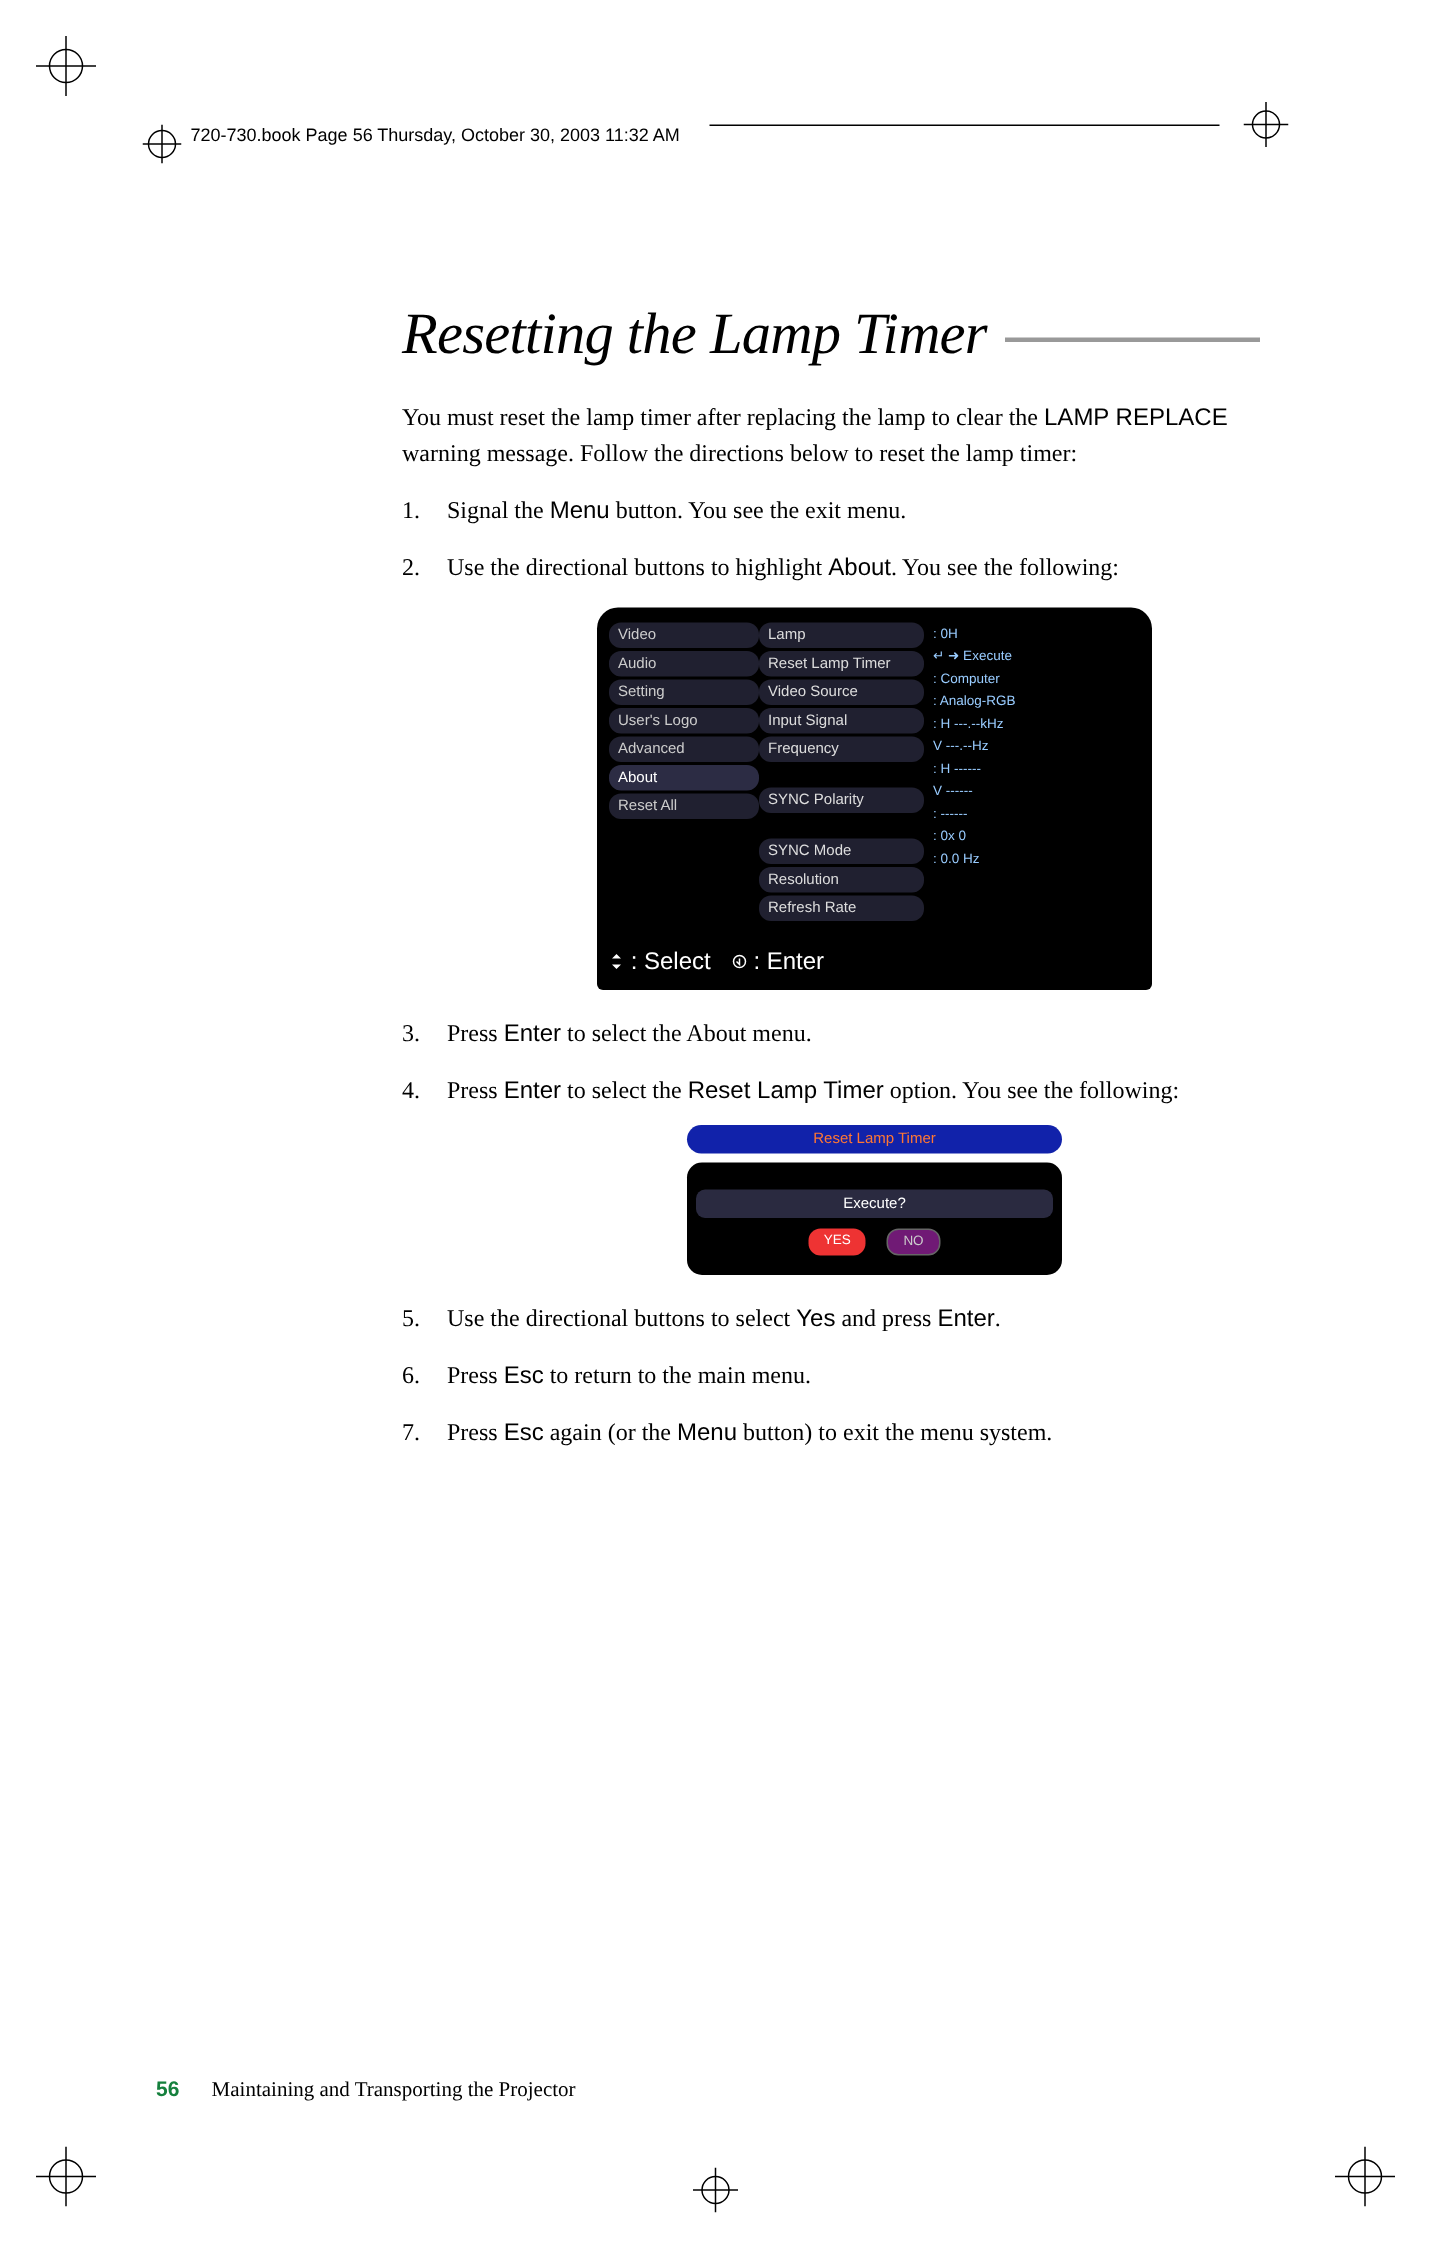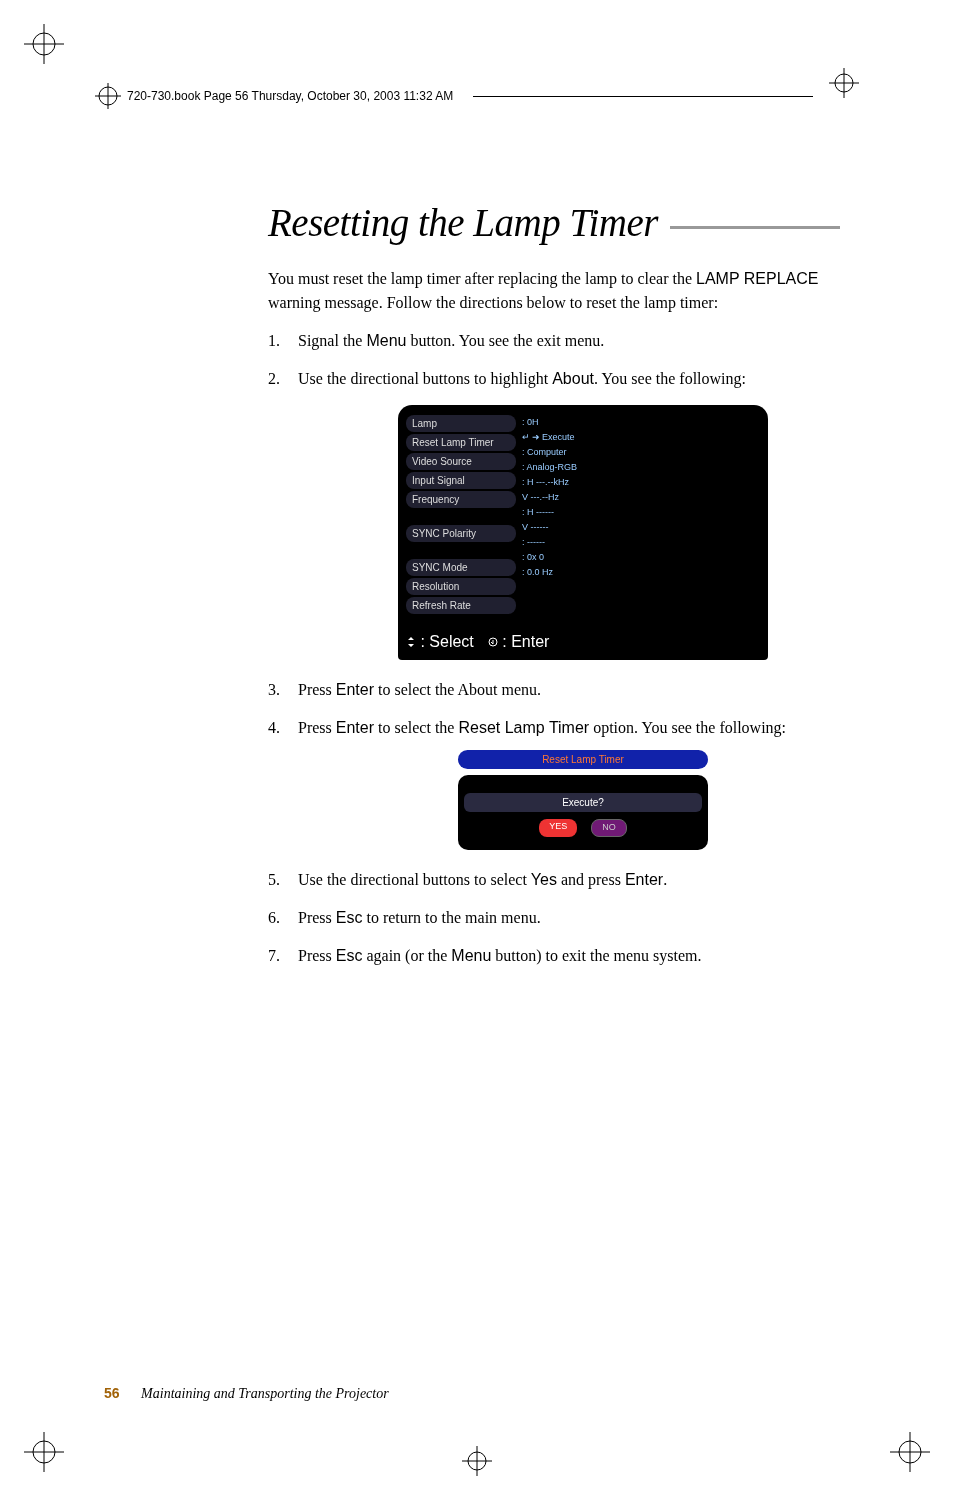--- a/index.html
+++ b/index.html
@@ -1,17 +1,17 @@
 <!DOCTYPE html>
 <html><head>
 <meta charset="utf-8">
 <style>
   * { margin: 0; padding: 0; box-sizing: border-box; }
   body { width: 954px; height: 1500px; background: #fff; font-family: Georgia, serif; color: #000; position: relative; }
-  .header-bar { position: absolute; top: 83px; left: 0; right: 0; display: flex; align-items: center; padding: 0 95px; font-family: Arial, sans-serif; font-size: 12px; }
+  .header-bar { position: absolute; top: 83px; left: 0; right: 0; display: flex; align-items: flex-start; padding: 0 95px; font-family: Arial, sans-serif; font-size: 12px; }
   .header-bar .line { flex: 1; height: 1px; background: #000; margin: 0 20px; }
   .header-bar .circle-target { width: 26px; height: 26px; }
   .content { position: absolute; top: 200px; left: 268px; width: 600px; }
   h1 { font-family: Georgia, serif; font-style: italic; font-weight: normal; font-size: 39px; margin-bottom: 22px; letter-spacing: -0.5px; }
   h1::after { content: ""; display: inline-block; width: 170px; height: 3px; background: #999; margin-left: 12px; vertical-align: middle; }
   p.intro { font-size: 16px; line-height: 1.5; margin-bottom: 14px; }
   .sans { font-family: Arial, Helvetica, sans-serif; }
   ol { list-style: none; counter-reset: item; }
   ol > li { counter-increment: item; margin-bottom: 14px; font-size: 16px; line-height: 1.5; padding-left: 30px; position: relative; }
   ol > li::before { content: counter(item) "."; position: absolute; left: 0; }
@@ -30,22 +30,22 @@
   .reset-dialog { width: 250px; margin: 10px auto 18px; font-family: Arial, sans-serif; font-size: 10px; }
   .reset-title-bar { background: #1122aa; color: #ff7733; text-align: center; border-radius: 10px; padding: 2px; margin-bottom: 6px; }
   .reset-body { background: #000; border-radius: 10px; padding: 6px 6px 10px; text-align: center; color: #fff; }
   .reset-body .black-bar { height: 8px; background: #000; border-radius: 6px; margin-bottom: 4px; }
   .reset-body .q { background: #2a2a40; border-radius: 6px; padding: 2px; margin-bottom: 4px; }
   .reset-body .btn-row { background: #000; border-radius: 6px; padding: 3px; display: flex; justify-content: center; gap: 14px; }
   .reset-body .btn { border-radius: 8px; padding: 1px 10px; font-size: 9px; }
   .reset-body .btn.yes { background: #ee3333; color: #fff; }
   .reset-body .btn.no { background: #701a75; color: #ccc; border: 1px solid #666; }
   .footer { position: absolute; left: 104px; bottom: 98px; font-size: 14px; }
-  .footer .pagenum { font-family: Arial, sans-serif; font-weight: bold; color: #a16207; margin-right: 18px; }
-  .footer .chapter { font-style: italic; font-family: Georgia, serif; }
+  .footer .pagenum { font-family: Arial, sans-serif; font-weight: bold; color: #15803d; margin-right: 18px; }
+  .footer .chapter { font-family: Georgia, serif; }
   .bottom-target { position: absolute; left: 50%; bottom: 20px; transform: translateX(-50%); }
   .corner-target { position: absolute; }
 </style>
 </head>
 <body>
 
 <div class="corner-target" style="top:24px; left:24px;">
   <svg width="40" height="40" viewBox="0 0 40 40">
       <circle cx="20" cy="20" r="11" fill="none" stroke="#000"></circle>
       <line x1="0" y1="20" x2="40" y2="20" stroke="#000"></line>
@@ -101,20 +101,29 @@
 
   <ol>
     <li>
       <span>Signal the </span><span class="sans">Menu</span><span> button. You see the exit menu.</span>
     </li>
     <li>
       <span>Use the directional buttons to highlight </span><span class="sans">About</span><span>. You see the following:</span>
 
       <div class="osd-menu">
         <div class="osd-row">
+          <div class="osd-left">
+            <div class="osd-pill">Video</div>
+            <div class="osd-pill">Audio</div>
+            <div class="osd-pill">Setting</div>
+            <div class="osd-pill">User's Logo</div>
+            <div class="osd-pill">Advanced</div>
+            <div class="osd-pill active">About</div>
+            <div class="osd-pill">Reset All</div>
+          </div>
           <div class="osd-middle">
             <div class="osd-mid-pill">Lamp</div>
             <div class="osd-mid-pill">Reset Lamp Timer</div>
             <div class="osd-mid-pill">Video Source</div>
             <div class="osd-mid-pill">Input Signal</div>
             <div class="osd-mid-pill">Frequency</div>
             <div style="height:15px;"></div>
             <div class="osd-mid-pill">SYNC Polarity</div>
             <div style="height:15px;"></div>
             <div class="osd-mid-pill">SYNC Mode</div>

